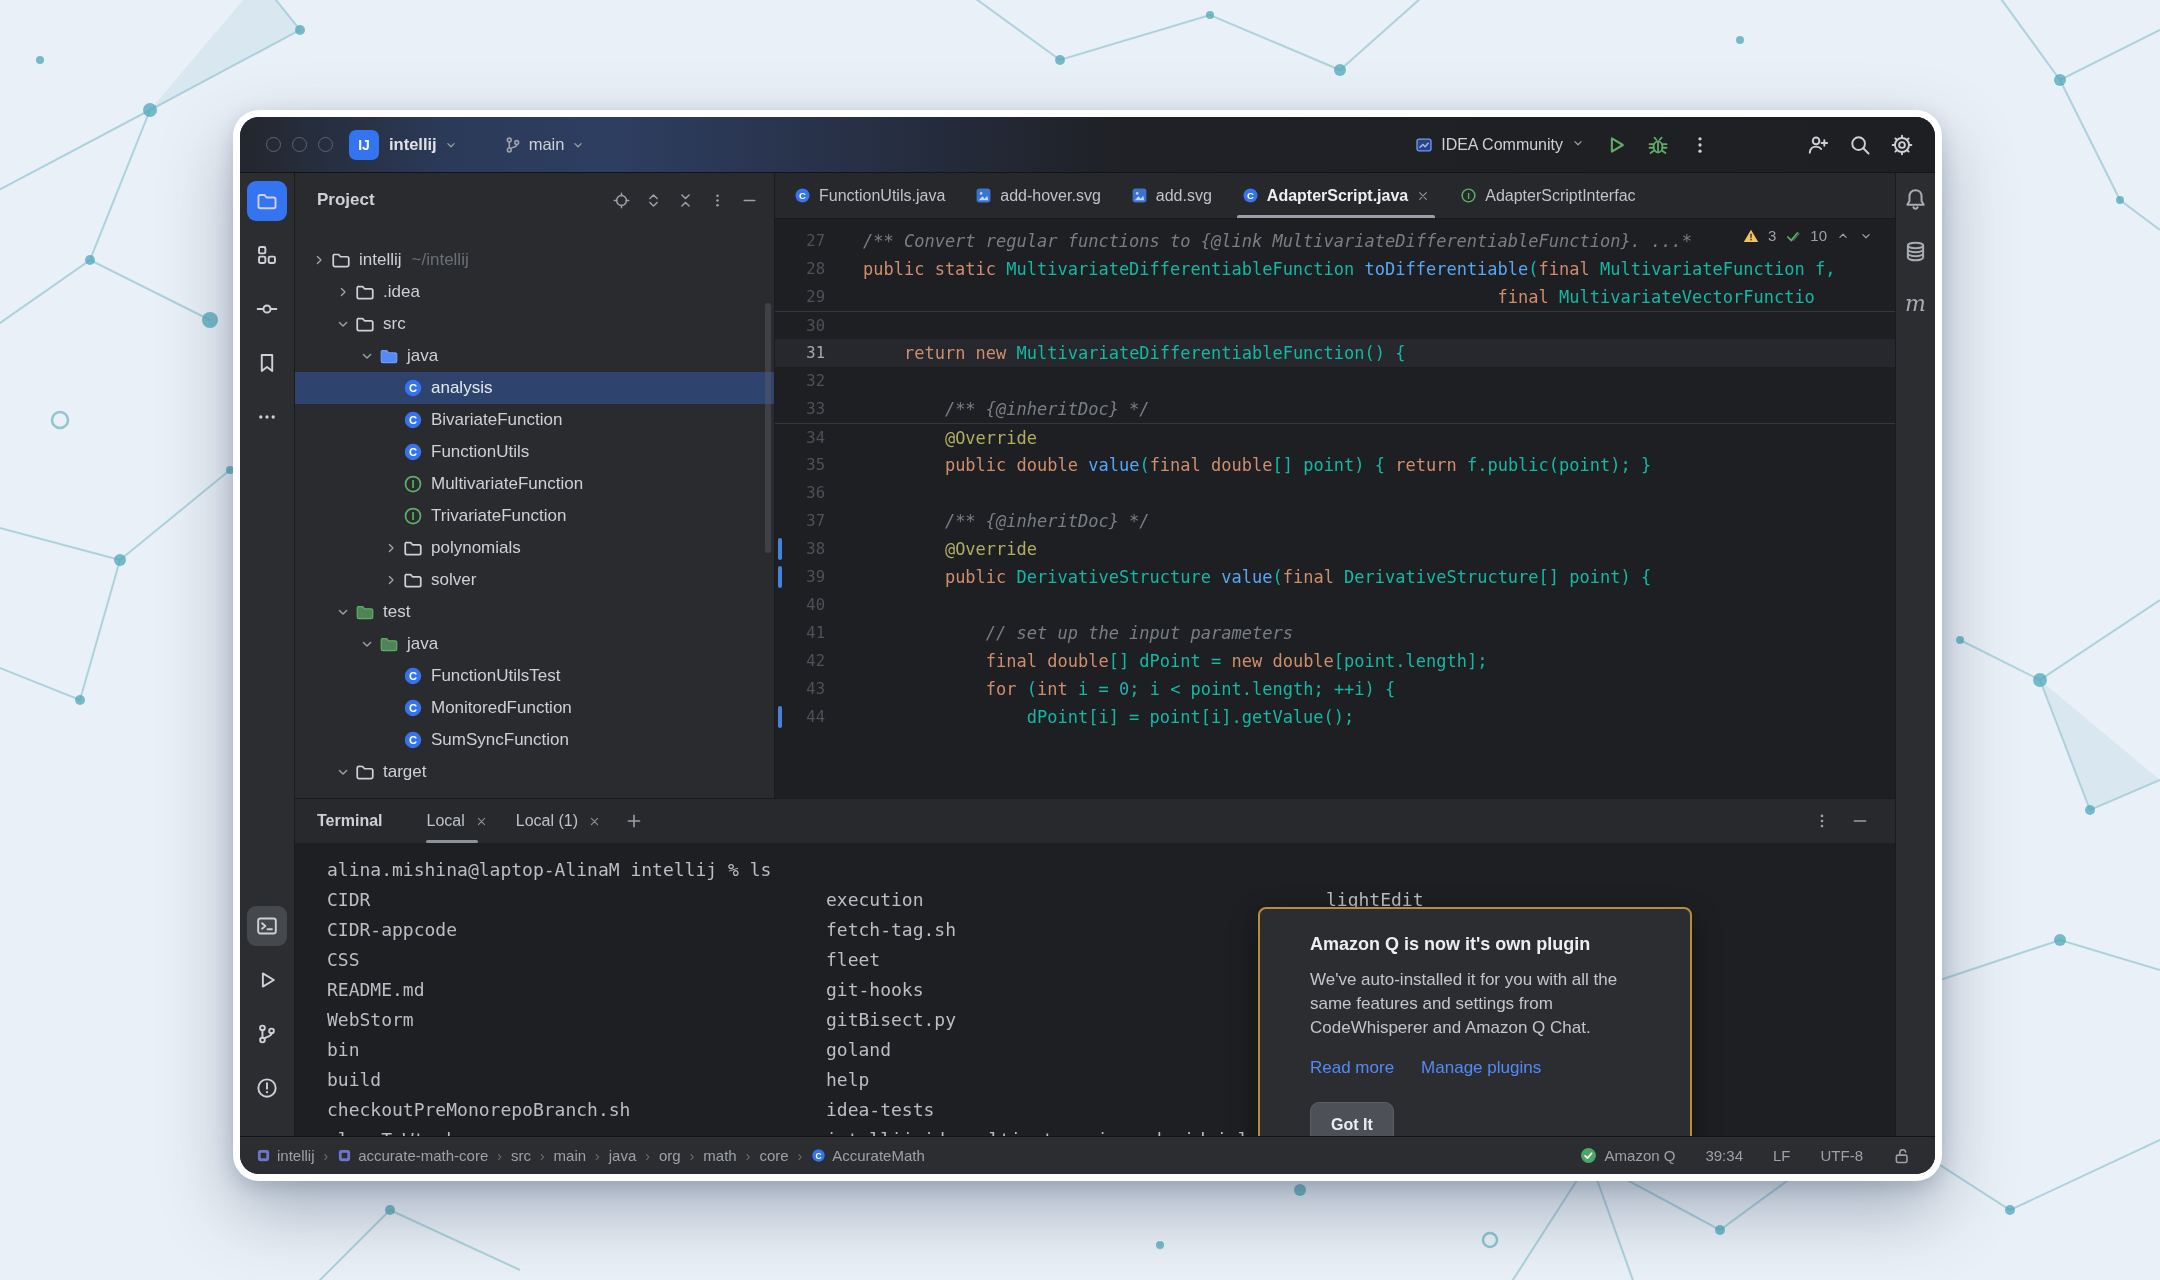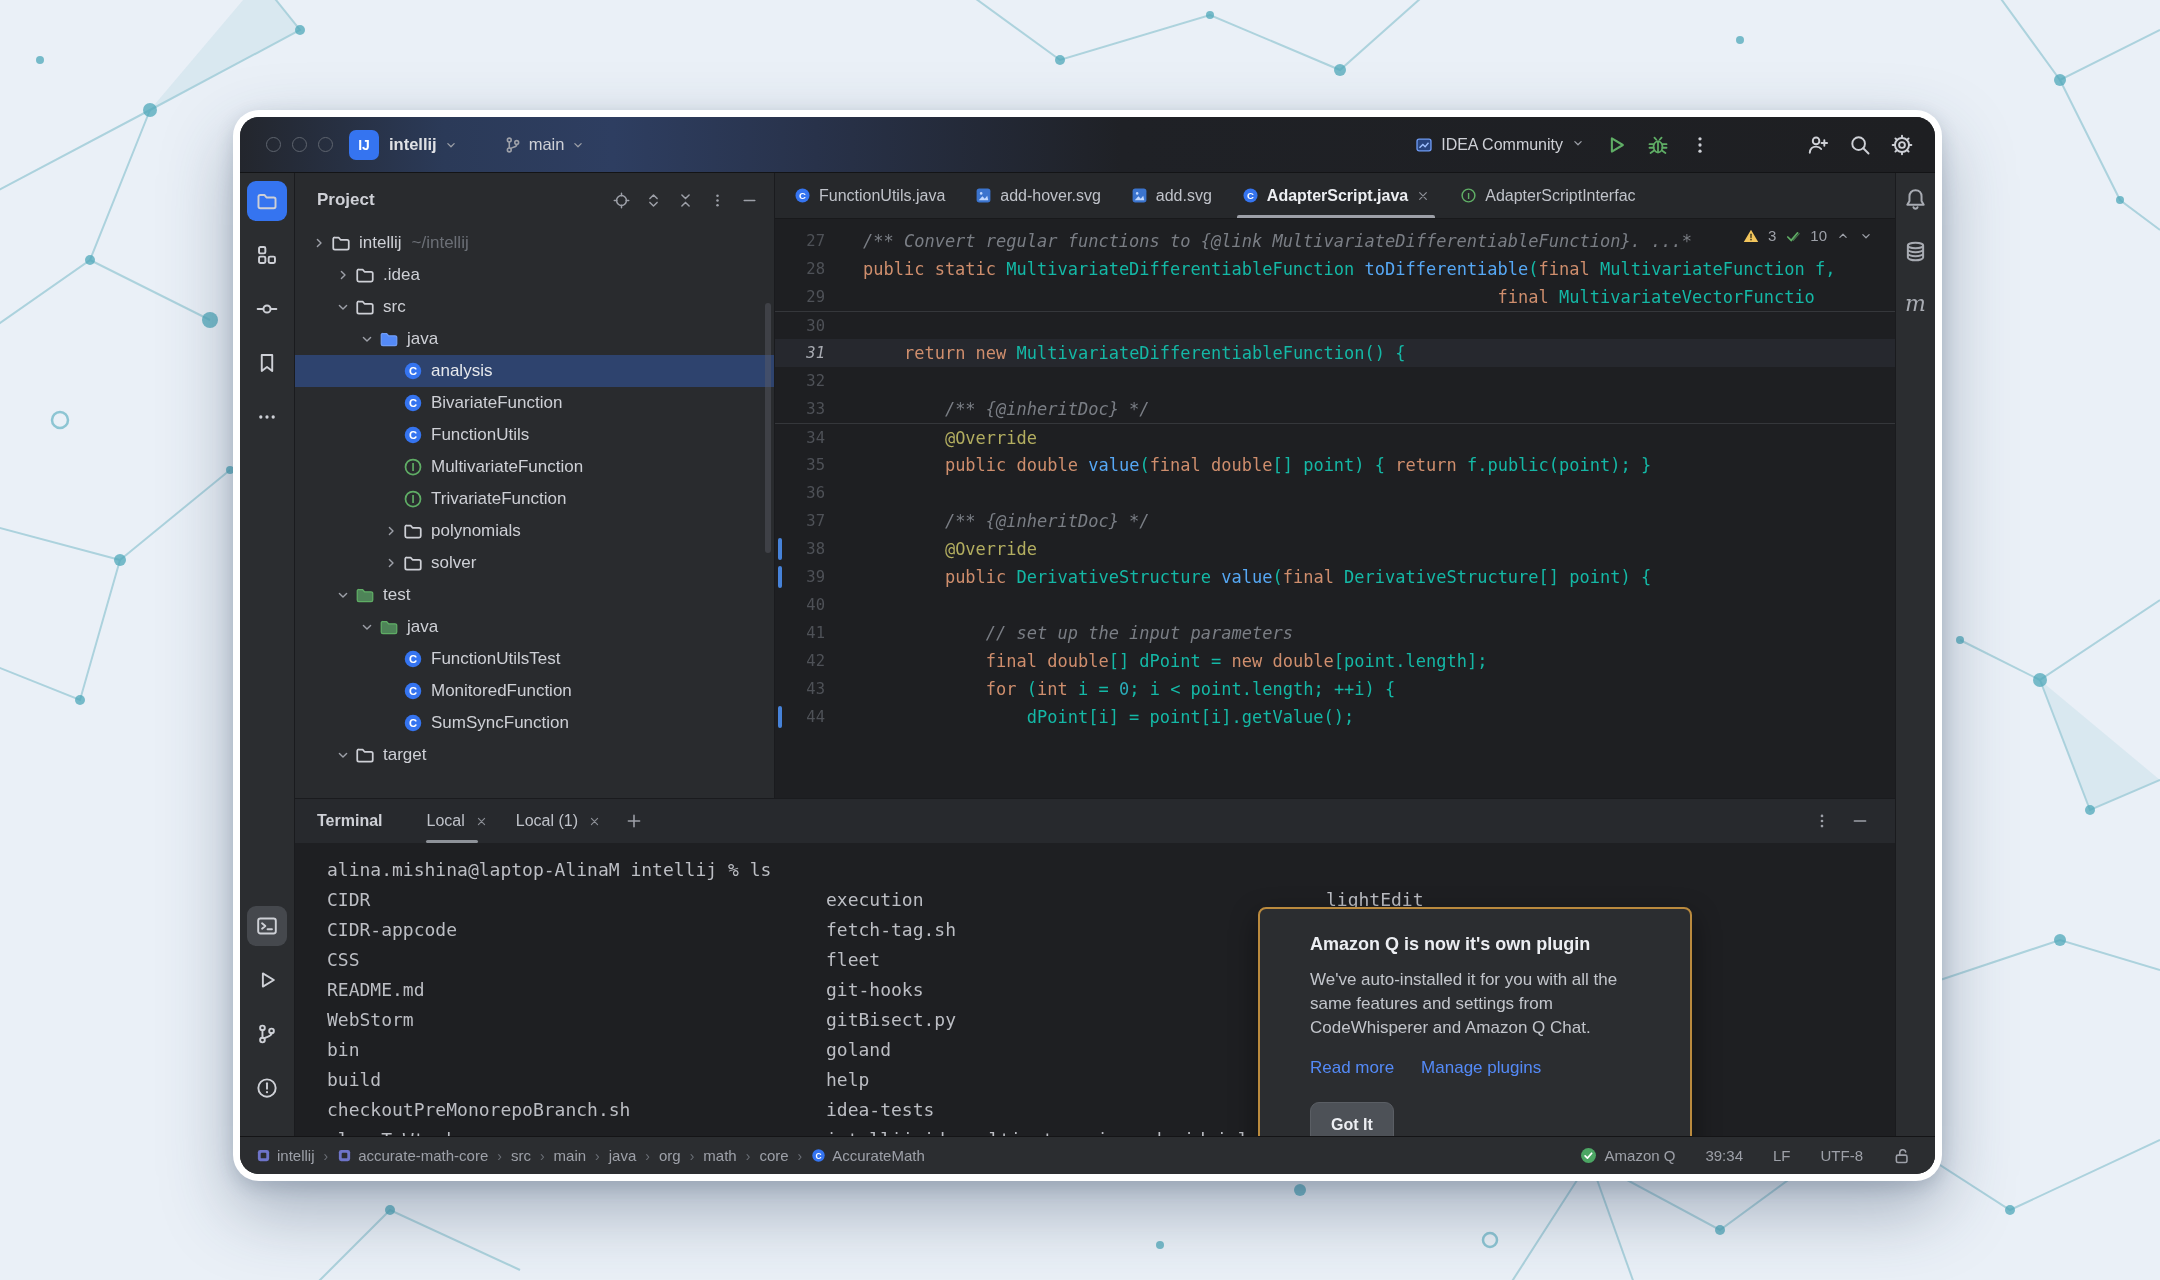--- a/index.html
+++ b/index.html
@@ -39,21 +39,21 @@
   .act-btn { width:40px; height:40px; border-radius:9px; display:flex; align-items:center; justify-content:center;
              color:#B7BABF; margin-bottom:14px; }
   .act-btn.active-blue { background:#3574F0; color:#fff; }
   .act-btn.active-gray { background:#45484D; color:#E2E4E8; }
   .act-spacer { margin-top:auto; }
   .center-stack { flex:1; display:flex; flex-direction:column; min-width:0; }
   .upper-row { height:625px; flex:0 0 625px; display:flex; min-height:0; }
 
   
   .project-panel { width:480px; flex:0 0 480px; background:#292B2E; border-right:1px solid #1A1B1E;
-                   display:flex; flex-direction:column; position:relative; }
+                   display:flex; flex-direction:column; position:relative;gap:17px; }
   .panel-header { height:54px; flex:0 0 54px; display:flex; align-items:center; padding:0 16px 0 22px; }
   .panel-title { font-size:17px; font-weight:700; color:#CED0D6; }
   .panel-actions { margin-left:auto; display:flex; align-items:center; gap:15px; }
   .panel-actions .i16 { width:17px; height:17px; }
   .tree { height:552px; overflow:hidden; font-size:17px; font-weight:500; color:#CED0D6; }
   .tree-row { height:32px; display:flex; align-items:center; }
   .tree-row.selected { background:#2E436E; color:#E6E8EC; }
   .t-chev { width:20px; height:16px; color:#9DA0A8; flex:0 0 20px; display:flex; align-items:center; }
   .t-chev svg { width:16px; height:16px; }
   .t-ico { width:20px; height:20px; margin-right:8px; flex:0 0 20px; }
@@ -74,21 +74,21 @@
   .strip-kebab { margin-left:auto; align-self:center; padding-right:16px; }
 
   .code-wrap { flex:1; position:relative; overflow:hidden; font-family:"DejaVu Sans Mono", monospace;
                font-size:17px; padding-top:8px; }
   .crow { height:28px; display:flex; align-items:center; position:relative; white-space:pre; }
   .crow.cur { background:#26282E; }
   .crow.sep { border-top:1px solid #35373B; }
   .crow.mark::before { content:''; position:absolute; left:3px; top:3px; bottom:3px; width:4px;
                        background:#4682D9; border-radius:2px; }
   .ln { width:66px; flex:0 0 66px; text-align:right; padding-right:16px; color:#4E5157; font-size:15.5px; }
-  .crow.cur .ln { color:#A8ABB2;font-style:italic; }
+  .crow.cur .ln { color:#A8ABB2; }
   .lt { padding-left:22px; }
   .tk-k { color:#CF8E6D; } .tk-m { color:#56A8F5; } .tk-n { color:#2AACB8; }
   .tk-d, .tk-c { color:#7A7E85; font-style:italic; } .tk-p { color:#14b8a6; } .tk-a { color:#B3AE60; }
   #inspections { position:absolute; top:8px; right:22px; display:flex; align-items:center; gap:9px;
                  font-family:"Liberation Sans", sans-serif; font-size:15px; color:#9DA0A8; }
   #inspections .i16 { width:16px; height:16px; }
 
   .right-bar { width:40px; flex:0 0 40px; background:#2B2D30; border-left:1px solid #1A1B1E;
                display:flex; flex-direction:column; align-items:center; padding-top:14px; gap:26px; }
   .right-bar .i22 { color:#A8ABB2; width:23px; height:23px; }

